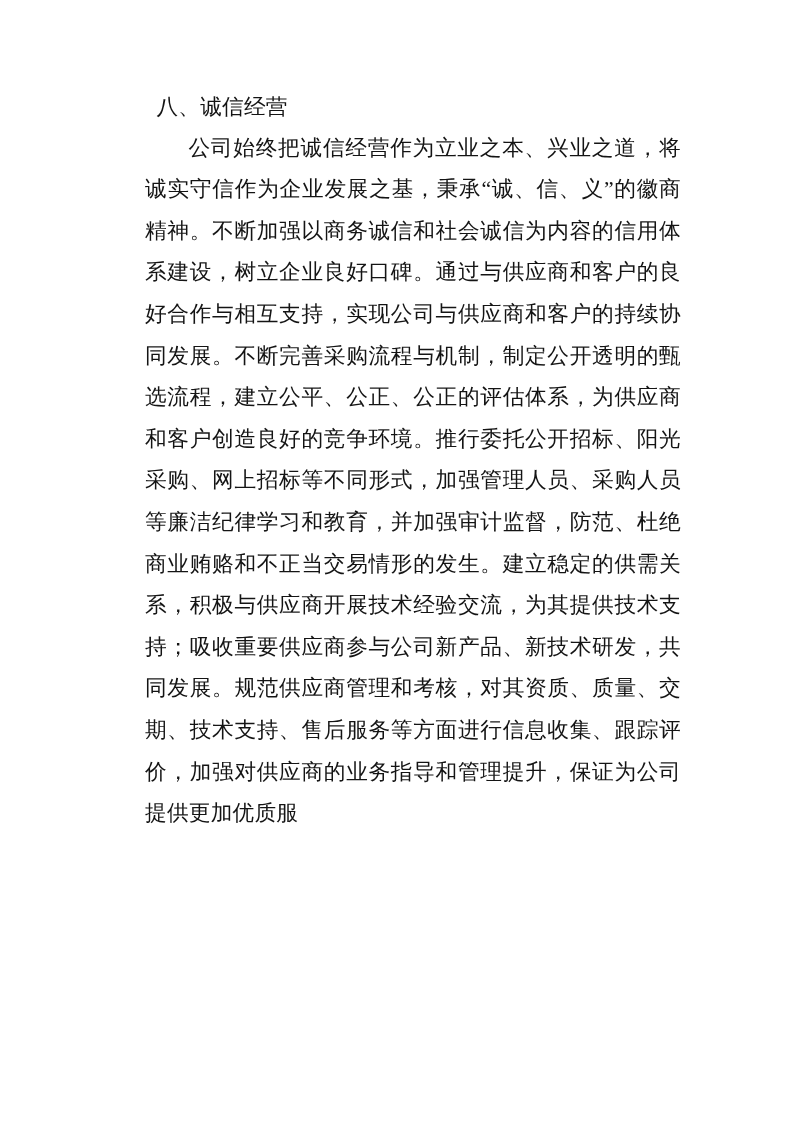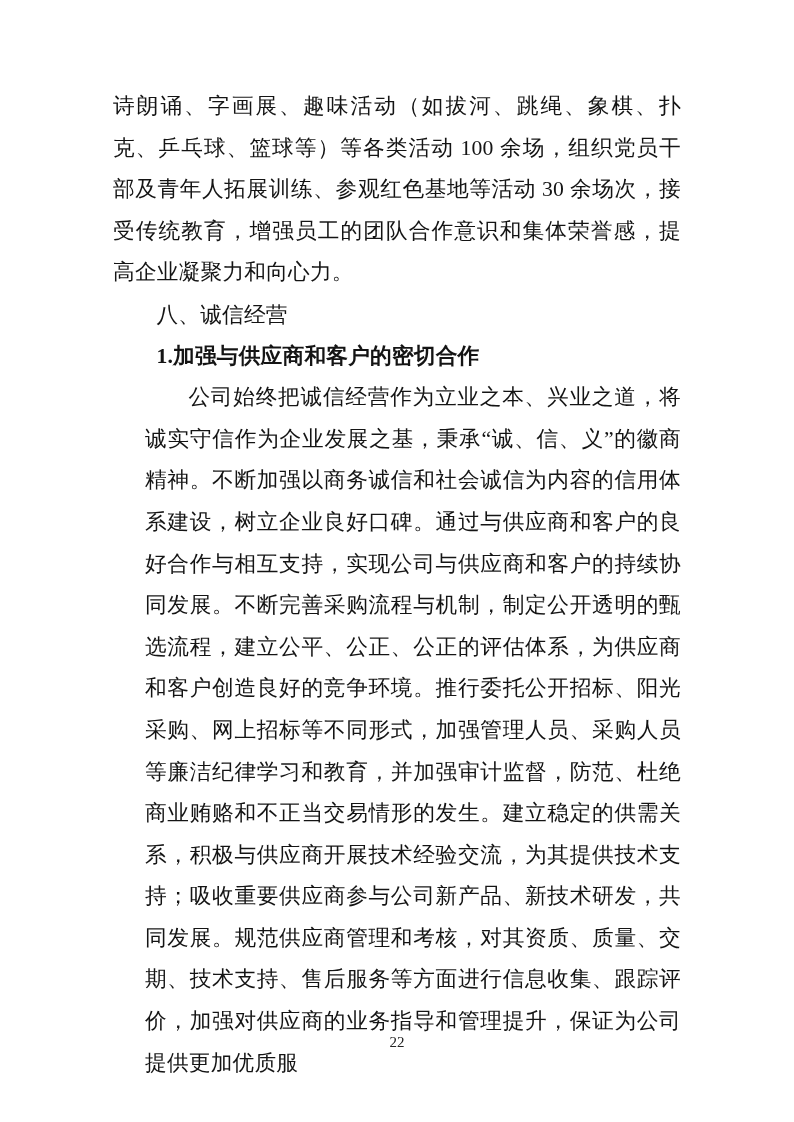--- a/index.html
+++ b/index.html
@@ -62,20 +62,17 @@
     font-size: 15px;
     line-height: 22px;
     color: #222222;
   }
 </style>
 </head>
 <body>
 
 <div class="page">
   <div class="content">
-    <p class="para-continued">诗朗诵、字画展、趣味活动（如拔河、跳绳、象棋、扑克、乒乓球、篮球等）等各类活动 100 余场，组织党员干部及青年人拓展训练、参观红色基地等活动 30 余场次，接受传统教育，增强员工的团队合作意识和集体荣誉感，提高企业凝聚力和向心力。</p>
     <p class="section-heading">八、诚信经营</p>
-    <p class="subsection-heading">1.加强与供应商和客户的密切合作</p>
     <p class="para-indented">公司始终把诚信经营作为立业之本、兴业之道，将诚实守信作为企业发展之基，秉承“诚、信、义”的徽商精神。不断加强以商务诚信和社会诚信为内容的信用体系建设，树立企业良好口碑。通过与供应商和客户的良好合作与相互支持，实现公司与供应商和客户的持续协同发展。不断完善采购流程与机制，制定公开透明的甄选流程，建立公平、公正、公正的评估体系，为供应商和客户创造良好的竞争环境。推行委托公开招标、阳光采购、网上招标等不同形式，加强管理人员、采购人员等廉洁纪律学习和教育，并加强审计监督，防范、杜绝商业贿赂和不正当交易情形的发生。建立稳定的供需关系，积极与供应商开展技术经验交流，为其提供技术支持；吸收重要供应商参与公司新产品、新技术研发，共同发展。规范供应商管理和考核，对其资质、质量、交期、技术支持、售后服务等方面进行信息收集、跟踪评价，加强对供应商的业务指导和管理提升，保证为公司提供更加优质服</p>
   </div>
 
-  <div class="page-number">22</div>
 </div>
 
 </body></html>

